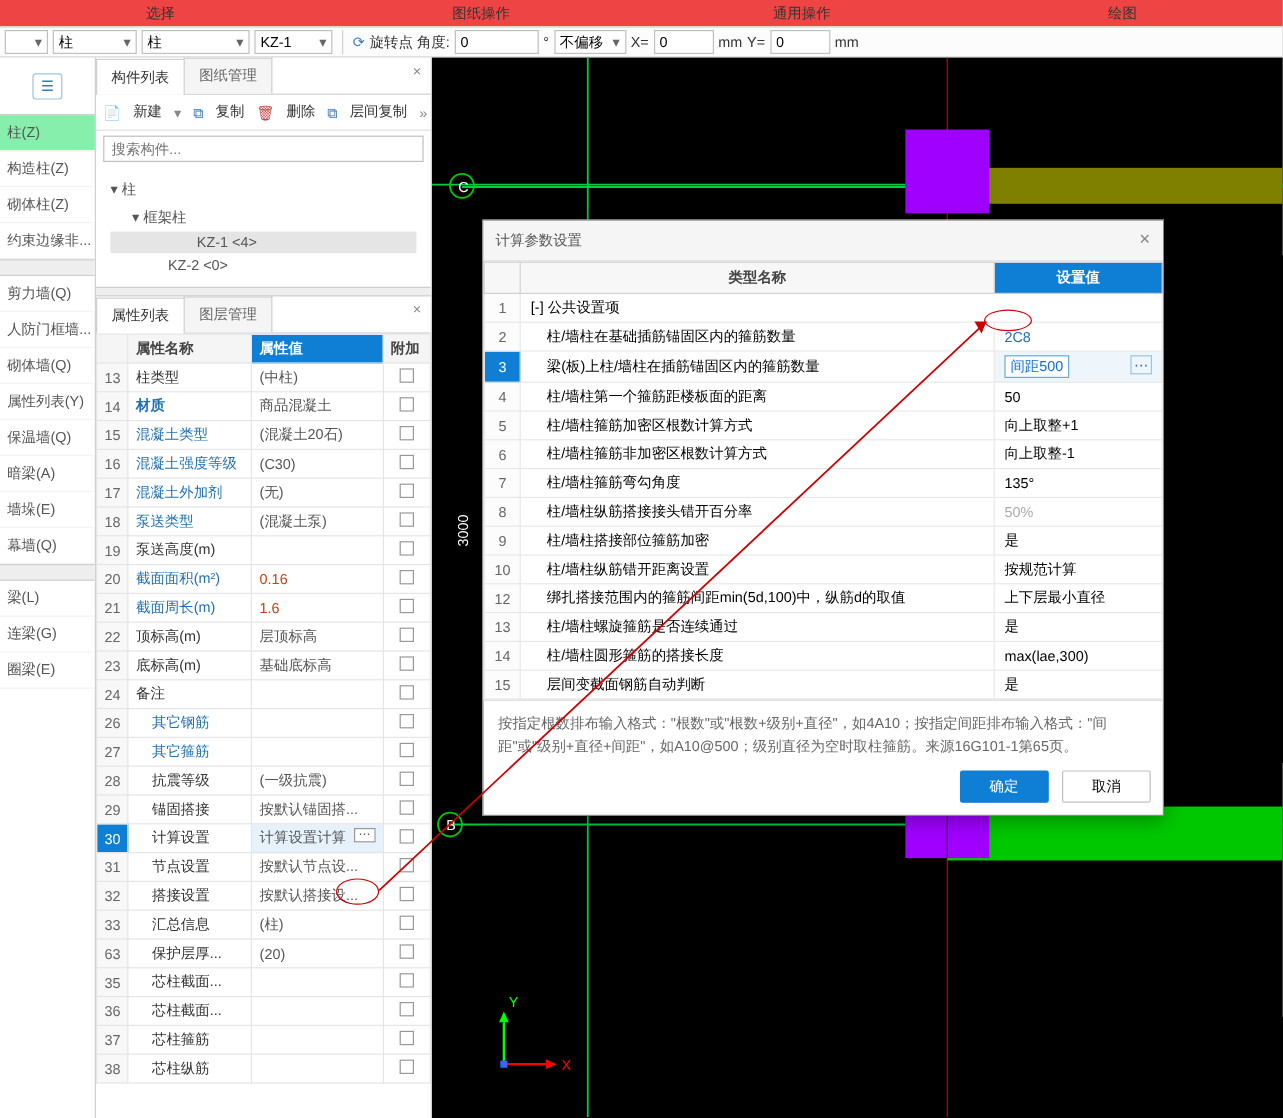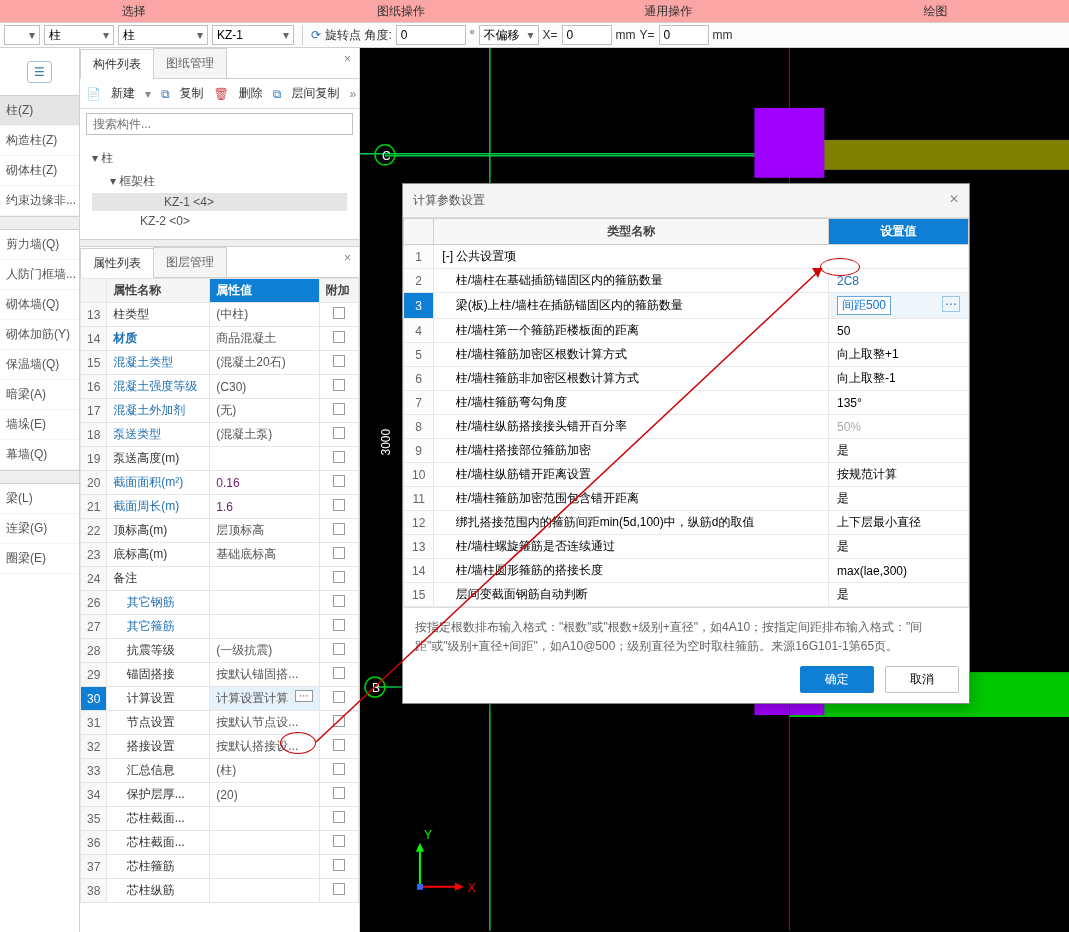--- a/index.html
+++ b/index.html
@@ -1,38 +1,38 @@
 <!DOCTYPE html>
 <html><head>
 <meta charset="utf-8">
 <style>
 * { margin: 0; padding: 0; box-sizing: border-box; font-family: "Microsoft YaHei", sans-serif; font-size: 12px; }
 body { width: 1069px; height: 932px; background: #f0f0f0; position: relative; overflow: hidden; }
 
 
-.menubar { display: flex; height: 22px; background: #fca5a5; }
+.menubar { display: flex; height: 22px; background: #ef4444; }
 .menubar > div { flex: 1; text-align: center; line-height: 22px; color: #333; }
 
 
 .toolbar { display: flex; align-items: center; height: 26px; background: #fcfcfc; border-top: 1px solid #d0d0d0; border-bottom: 1px solid #d0d0d0; padding: 0 4px; gap: 4px; }
 .dd { display: inline-flex; align-items: center; justify-content: space-between; border: 1px solid #c0c0c0; background: #fff; height: 20px; padding: 0 4px; }
 .dd .caret { color: #666; margin-left: 4px; }
 .sep { width: 1px; height: 20px; background: #d0d0d0; margin: 0 4px; }
 .lbl { color: #333; }
 .inp { border: 1px solid #c0c0c0; height: 20px; width: 60px; padding: 0 4px; background: #fff; }
 
 
 .main { display: flex; height: calc(100% - 48px); }
 
 
 .leftcol { width: 80px; background: #fff; border-right: 1px solid #d0d0d0; }
 .leftcol .hdr { height: 48px; border-bottom: 1px solid #d0d0d0; display: flex; align-items: center; justify-content: center; }
 .icnbox { border: 1px solid #9cc4e4; border-radius: 3px; padding: 3px 6px; color: #3a7bb8; }
 .leftcol .item { padding: 6px 6px; color: #555; border-bottom: 1px solid #f3f3f3; white-space: nowrap; overflow: hidden; }
-.leftcol .item.sel { background: #e5e5e5; }
+.leftcol .item.sel { background: #86efac; }
 
 
 .midcol { width: 280px; background: #fff; border-right: 1px solid #d0d0d0; display: flex; flex-direction: column; }
 .tabs { display: flex; border-bottom: 1px solid #d0d0d0; }
 .tab { padding: 6px 12px; border: 1px solid #d0d0d0; border-bottom: none; color: #666; background: #f5f5f5; margin-right: -1px; }
 .tab.active { background: #fff; color: #333; position: relative; top: 1px; }
 .xbtn { margin-left: auto; padding: 4px 8px; color: #888; }
 
 .toolbar2 { display: flex; align-items: center; gap: 10px; padding: 6px; border-bottom: 1px solid #e0e0e0; color: #333; }
 .toolbar2 .ic { color: #3a7bb8; }
@@ -49,21 +49,21 @@
 
 .proptbl { flex: 1; overflow: auto; }
 .proptbl table { width: 100%; border-collapse: collapse; }
 .proptbl th, .proptbl td { border: 1px solid #e5e5e5; padding: 3px 6px; text-align: left; height: 21px; }
 .proptbl th { background: #f5f5f5; color: #444; }
 .proptbl th.valh { background: #0f7fd5; color: #fff; }
 .proptbl td:first-child { text-align: center; background: #f8f8f8; color: #666; width: 26px; }
 .proptbl td.name { color: #333; }
 .proptbl td.name.blue { color: #1f6fb2; }
 .proptbl td.val { color: #555; }
-.proptbl td.val.gray { color: #701a75; }
+.proptbl td.val.gray { color: #c2410c; }
 .proptbl tr.selrow td.val { background: #e5f1fb; }
 .chk { display: inline-block; width: 12px; height: 12px; border: 1px solid #999; background: #fff; }
 .dots { float: right; border: 1px solid #999; padding: 0 3px; font-size: 10px; line-height: 10px; background: #fff; }
 .redcircle { position: absolute; border: 1.5px solid #c00; border-radius: 50%; pointer-events: none; }
 
 
 .canvas { flex: 1; background: #000; position: relative; }
 .canvas svg { position: absolute; inset: 0; }
 
 
@@ -102,21 +102,21 @@
       <span class="caret">▾</span>
     </div>
   <div class="dd" style="width:70px">
       <span>柱</span>
       <span class="caret">▾</span>
     </div>
   <div class="dd" style="width:90px">
       <span>柱</span>
       <span class="caret">▾</span>
     </div>
-  <div class="dd" style="width:82px">
+  <div class="dd" style="width:65px">
       <span>KZ-1</span>
       <span class="caret">▾</span>
     </div>
   <span class="sep"></span>
   <span style="color:#3a7bb8">⟳</span>
   <span class="lbl">旋转点 角度:</span>
   <input class="inp" style="width: 70px;" value="0">
   <span class="lbl">°</span>
   <div class="dd" style="width:60px">
       <span>不偏移</span>
@@ -138,21 +138,21 @@
       </div>
     <div id="leftcats">
         <div class="item sel">柱(Z)</div>
         <div class="item">构造柱(Z)</div>
         <div class="item">砌体柱(Z)</div>
         <div class="item">约束边缘非...</div>
         <div class="item" style="height: 8px; background: rgb(238, 238, 238); border-top: 1px solid rgb(208, 208, 208); border-bottom: 1px solid rgb(208, 208, 208);"></div>
         <div class="item">剪力墙(Q)</div>
         <div class="item">人防门框墙...</div>
         <div class="item">砌体墙(Q)</div>
-        <div class="item">砌体加筋(Y)</div>
+        <div class="item">属性列表(Y)</div>
         <div class="item">保温墙(Q)</div>
         <div class="item">暗梁(A)</div>
         <div class="item">墙垛(E)</div>
         <div class="item">幕墙(Q)</div>
         <div class="item" style="height: 8px; background: rgb(238, 238, 238); border-top: 1px solid rgb(208, 208, 208); border-bottom: 1px solid rgb(208, 208, 208);"></div>
         <div class="item">梁(L)</div>
         <div class="item">连梁(G)</div>
         <div class="item">圈梁(E)</div>
       </div>
   </div>
@@ -313,21 +313,21 @@
               <td class="val">按默认搭接设...</td>
               <td style="text-align: center;"><span class="chk"></span></td>
             </tr>
             <tr>
               <td>33</td>
               <td class="name" style="white-space: pre;">    汇总信息</td>
               <td class="val">(柱)</td>
               <td style="text-align: center;"><span class="chk"></span></td>
             </tr>
             <tr>
-              <td>34</td>
+              <td>63</td>
               <td class="name" style="white-space: pre;">    保护层厚...</td>
               <td class="val">(20)</td>
               <td style="text-align: center;"><span class="chk"></span></td>
             </tr>
             <tr>
               <td>35</td>
               <td class="name" style="white-space: pre;">    芯柱截面...</td>
               <td class="val"></td>
               <td style="text-align: center;"><span class="chk"></span></td>
             </tr>
@@ -447,25 +447,20 @@
                 <td class="num">9</td>
                 <td style="white-space: pre;">    柱/墙柱搭接部位箍筋加密</td>
                 <td class="valcell">是</td>
               </tr>
               <tr>
                 <td class="num">10</td>
                 <td style="white-space: pre;">    柱/墙柱纵筋错开距离设置</td>
                 <td class="valcell">按规范计算</td>
               </tr>
               <tr>
-                <td class="num">11</td>
-                <td style="white-space: pre;">    柱/墙柱箍筋加密范围包含错开距离</td>
-                <td class="valcell">是</td>
-              </tr>
-              <tr>
                 <td class="num">12</td>
                 <td style="white-space: pre;">    绑扎搭接范围内的箍筋间距min(5d,100)中，纵筋d的取值</td>
                 <td class="valcell">上下层最小直径</td>
               </tr>
               <tr>
                 <td class="num">13</td>
                 <td style="white-space: pre;">    柱/墙柱螺旋箍筋是否连续通过</td>
                 <td class="valcell">是</td>
               </tr>
               <tr>

